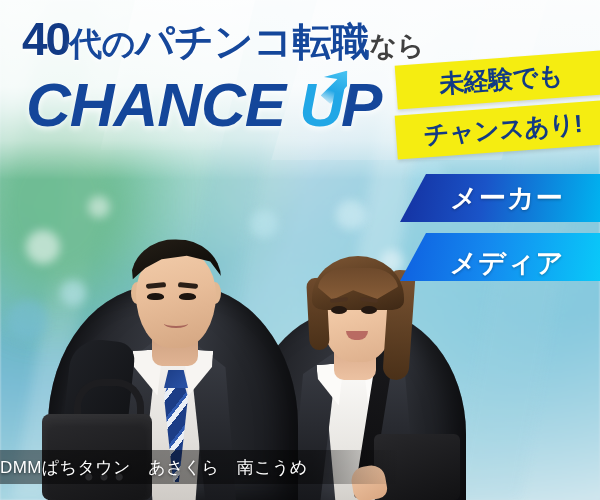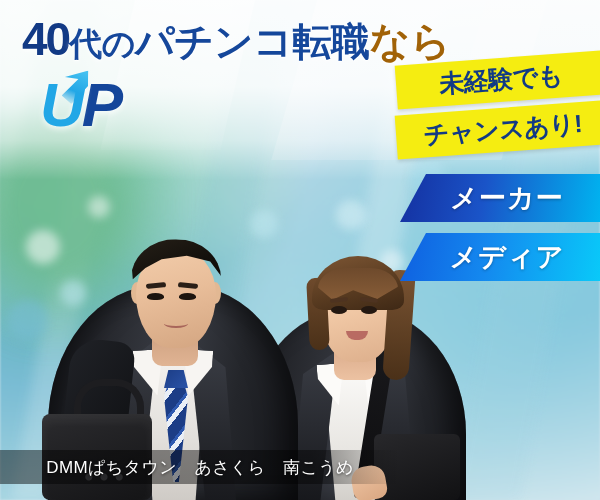--- a/index.html
+++ b/index.html
@@ -353,21 +353,21 @@
     line-height: 1;
     text-shadow: 0 1px 0 rgba(255,255,255,0.9), 0 2px 5px rgba(255,255,255,0.8);
   }
   .h-num {
     font-size: 46px;
     font-weight: 700;
     color: #123a85;
     letter-spacing: -2px;
   }
   .h-small { font-size: 33px; }
-  .h-ra { color: #a16207; font-size: 40px; }
+  .h-ra { color: #404040; font-size: 27px; }
 
   .logo-row {
     position: absolute;
     left: 26px; top: 74px;
     z-index: 12;
     display: flex;
     align-items: flex-end;
     line-height: 1;
   }
   .logo-chance {
@@ -459,21 +459,20 @@
   .cat:last-child { margin-bottom: 0; }
 
   
   .credits {
     position: absolute;
     left: 0; bottom: 16px;
     width: 400px;
     height: 34px;
     display: flex;
     align-items: center;
-    justify-content: center;
     z-index: 15;
     background: linear-gradient(90deg, rgba(0,0,0,0.46) 0%, rgba(0,0,0,0.42) 78%, rgba(0,0,0,0) 100%);
   }
   .credits-text {
     color: #ffffff;
     font-size: 17px;
     font-weight: 400;
     letter-spacing: 0.4px;
     white-space: pre;
     text-shadow: 0 1px 3px rgba(0,0,0,0.6);
@@ -549,37 +548,38 @@
   <div class="top-panel-c"></div>
   <div class="top-panel-a"></div>
   <div class="top-panel-b"></div>
   <div class="top-wash"></div>
 
   <div class="headline">
     <div class="headline-line1"><span class="h-num">40</span><span class="h-small">代</span><span class="h-small">の</span><span>パチンコ転職</span><span class="h-ra">なら</span></div>
   </div>
 
   <div class="logo-row">
+    <span class="logo-chance">CHANCE</span>
     <span class="logo-u-wrap">
       <span class="logo-u">U</span>
       <span class="logo-swoosh"></span>
     </span>
     <span class="logo-p">P</span>
   </div>
 
   <div class="badges">
     <div class="badge badge-1">未経験でも</div>
     <div class="badge badge-2">チャンスあり!</div>
   </div>
 
   <div class="cat-list">
     <div class="cat" style="background:linear-gradient(100deg,#1430a0 0%,#1a54c8 42%,#00b4f0 100%);text-align:right;">
       <span>メーカー</span>
     </div>
-    <div class="cat" style="background:linear-gradient(100deg,#0f5fe0 0%,#1489ef 44%,#09c9f9 100%);">
+    <div class="cat" style="background:linear-gradient(100deg,#0f5fe0 0%,#1489ef 44%,#09c9f9 100%);align-items:flex-end;">
       <span>メディア</span>
     </div>
   </div>
 
   <div class="credits">
     <span class="credits-text">DMMぱちタウン　あさくら　南こうめ</span>
   </div>
 
 </div>
 

